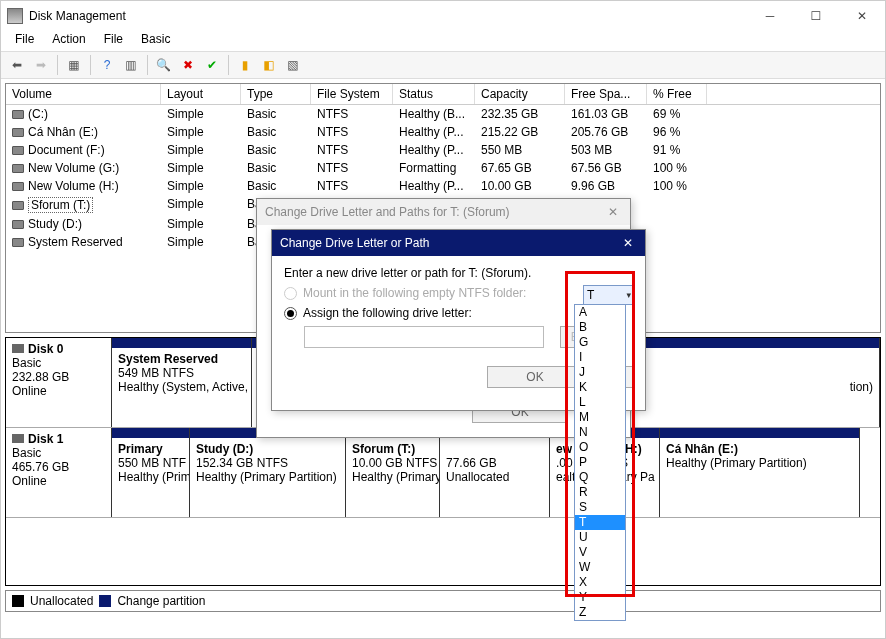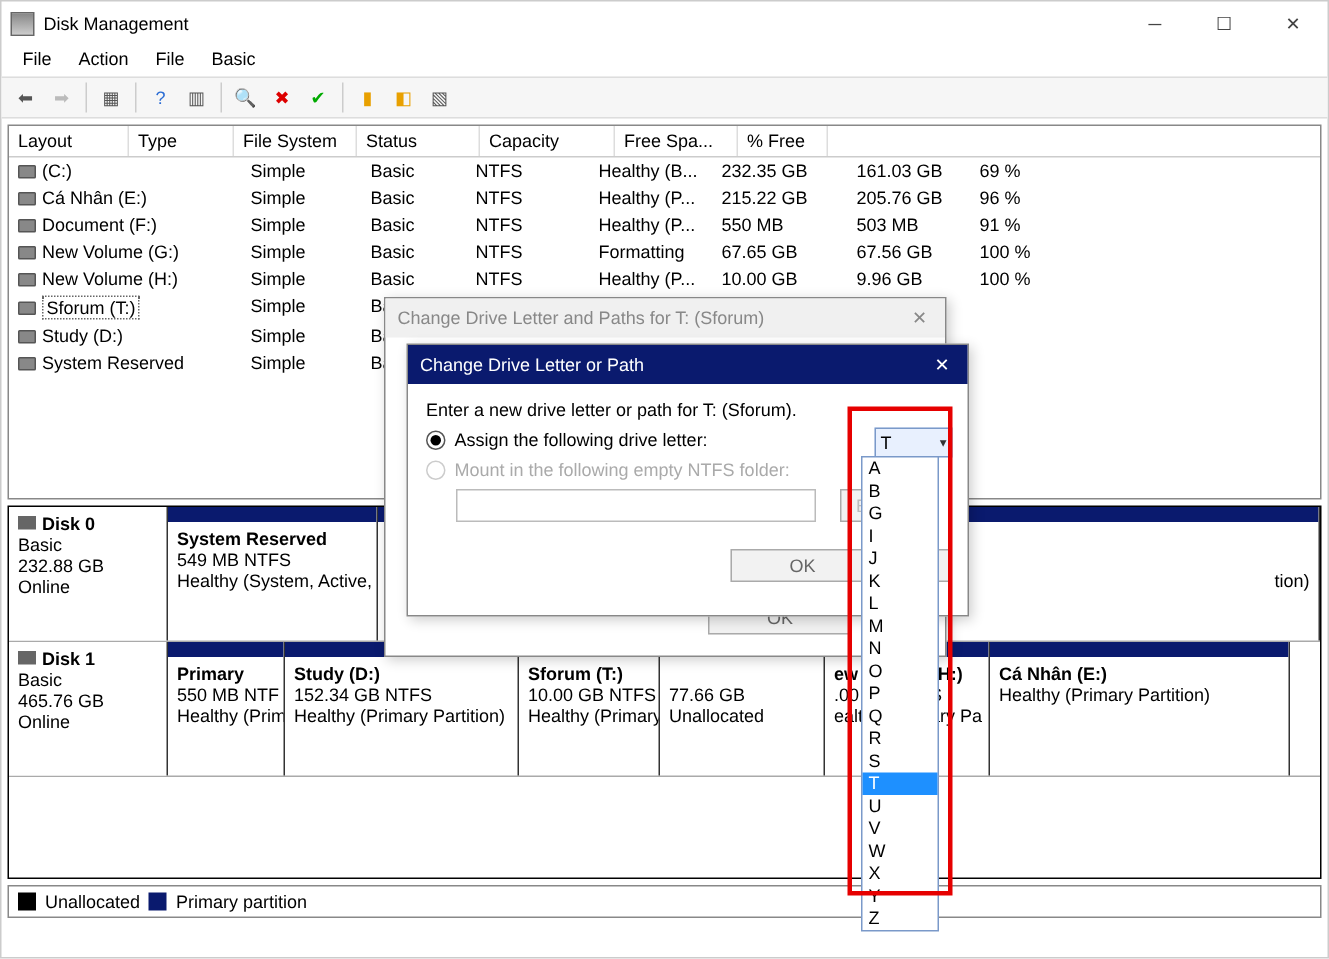--- a/index.html
+++ b/index.html
@@ -102,20 +102,21 @@
     <span class="tbtn" style="color:#0a0">✔</span>
     <span class="sep"></span>
     <span class="tbtn" style="color:#e8a000">▮</span>
     <span class="tbtn" style="color:#e8a000">◧</span>
     <span class="tbtn">▧</span>
   </div>
 
   <div class="content">
     <div class="vol-table">
       <div class="vol-head">
+        <div class="c-vol">Volume</div>
         <div class="c-layout">Layout</div>
         <div class="c-type">Type</div>
         <div class="c-fs">File System</div>
         <div class="c-status">Status</div>
         <div class="c-cap">Capacity</div>
         <div class="c-free">Free Spa...</div>
         <div class="c-pct">% Free</div>
       </div>
       <div class="vol-rows" id="vol-rows">
           <div class="vol-row">
@@ -294,21 +295,21 @@
               <div>Healthy (Primary Partition)</div>
             </div>
           </div>
       </div>
     </div>
 
     <div class="legend">
       <span class="lg-box" style="background:#000"></span>
       <span>Unallocated</span>
       <span class="lg-box" style="background:#0a1a6e"></span>
-      <span>Primary partition</span>
+      <span>Change partition</span>
     </div>
   </div>
   <div class="statusbar"></div>
 
   <div class="dialog" style="left:255px; top:197px; width:375px; height:240px;">
     <div class="dlg-title">
       <span class="txt">Change Drive Letter and Paths for T: (Sforum)</span>
       <span class="x">✕</span>
     </div>
     <div class="dlg-body" style="height:calc(100% - 30px); position:relative;">
@@ -319,27 +320,27 @@
     </div>
   </div>
 
   <div class="dialog dlg2" style="left:270px; top:228px; width:375px; height:182px;">
     <div class="dlg-title">
       <span class="txt">Change Drive Letter or Path</span>
       <span class="x">✕</span>
     </div>
     <div class="dlg-body">
       <div style="margin-bottom:4px">Enter a new drive letter or path for T: (Sforum).</div>
+      <div class="radio disabled">
+        <span class="radio-dot"></span>
+        <span>Mount in the following empty NTFS folder:</span>
+      </div>
       <div class="radio">
         <span class="radio-dot sel"></span>
         <span>Assign the following drive letter:</span>
-      </div>
-      <div class="radio disabled">
-        <span class="radio-dot"></span>
-        <span>Mount in the following empty NTFS folder:</span>
       </div>
       <div style="display:flex; gap:16px; margin:4px 0 0 20px;">
         <span class="textbox"></span>
         <span class="btn" style="width:40px;color:#bbb">Bro</span>
       </div>
       <div style="display:flex; gap:10px; justify-content:flex-end; margin-top:18px;">
         <span class="btn">OK</span>
         <span class="btn" style="width:40px">Ca</span>
       </div>
     </div>

